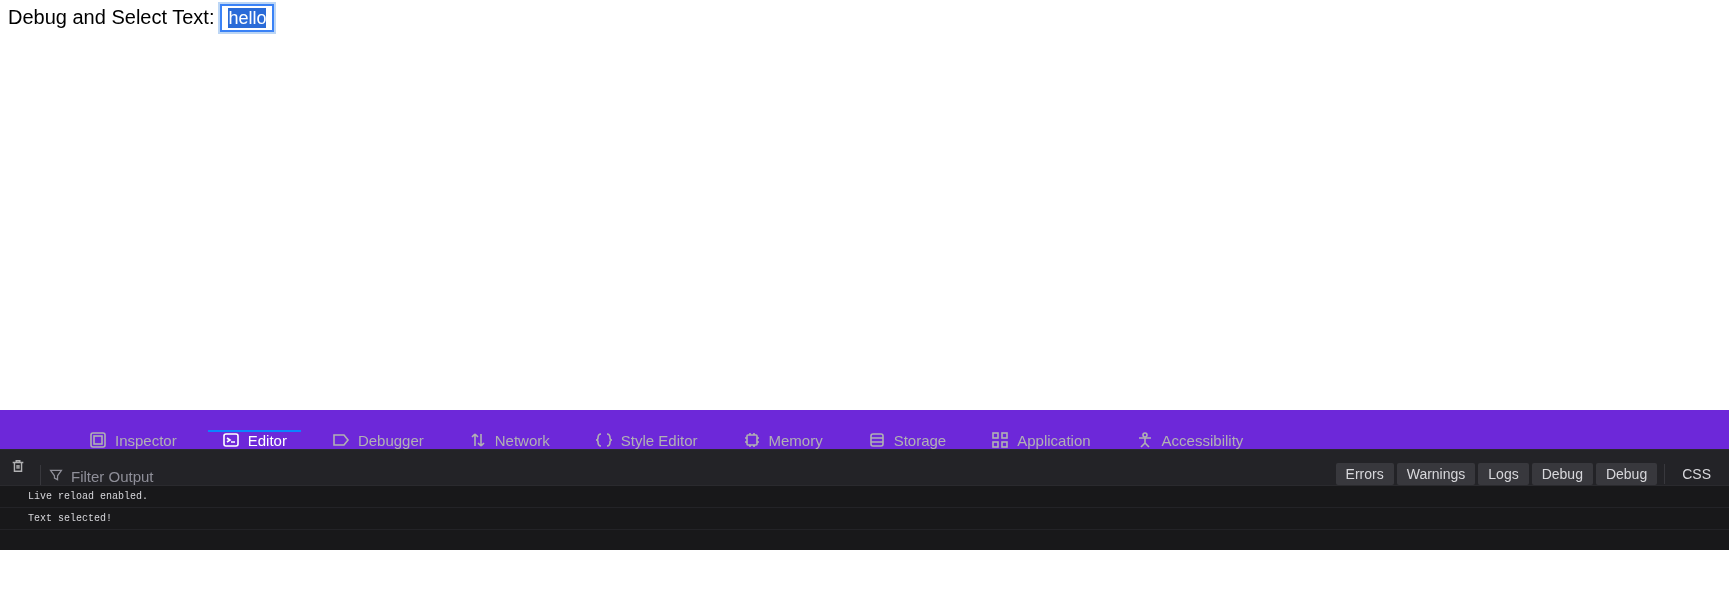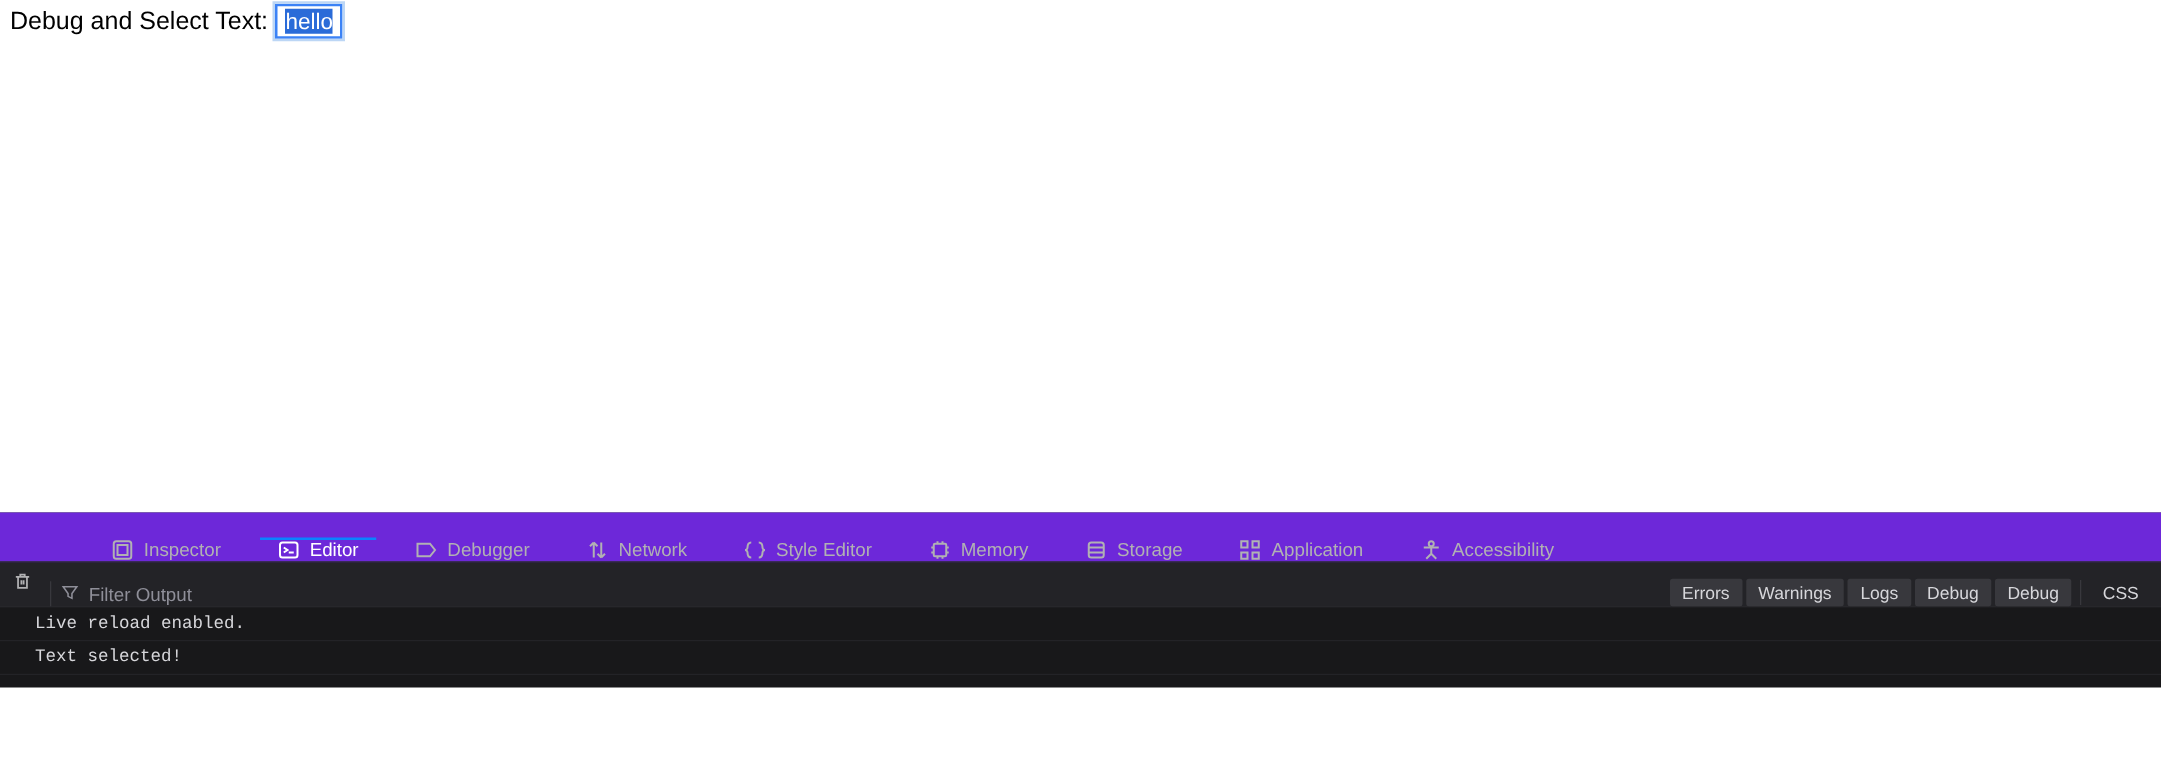--- a/index.html
+++ b/index.html
@@ -25,21 +25,21 @@
   .dt-toolbar { height: 36px; background: #232327; display: flex; align-items: flex-end; border-bottom: 1px solid #2a2a2e; }
   .tb-btn { width: 36px; height: 36px; display: flex; align-items: center; justify-content: center; cursor: pointer; color: #b1b1b3; }
   .tb-sep { width: 1px; background: #38383d; height: 20px; margin: 0 4px; }
   .filter-wrap { display: flex; align-items: center; gap: 8px; flex: 1; padding-left: 4px; color: #8f8f99; }
   .filter-input { background: transparent; border: none; color: #b1b1b3; font-size: 15px; outline: none; width: 200px; }
   .filter-input::placeholder { color: #8f8f99; }
   .pill-row { display: flex; align-items: center; gap: 3px; padding-right: 8px; }
   .pill { background: #38383d; color: #d7d7db; padding: 3px 10px; border-radius: 2px; font-size: 14px; cursor: pointer; }
   .pill.plain { background: transparent; }
 
-  .dt-log { background: #18181a; font-family: Menlo, Consolas, "Courier New", monospace; font-size: 14px; color: #d7d7db; }
+  .dt-log { background: #18181a; font-family: Menlo, Consolas, "Courier New", monospace; font-size: 10px; color: #d7d7db; }
   .log-line { padding: 5px 28px; border-bottom: 1px solid #232327; white-space: pre; }
 </style>
 </head>
 <body>
 
 <div class="page-top">
   <span>Debug and Select Text:</span>
   <span class="text-input-wrap">
     <span class="text-input"><span class="sel">hello</span></span>
   </span>

